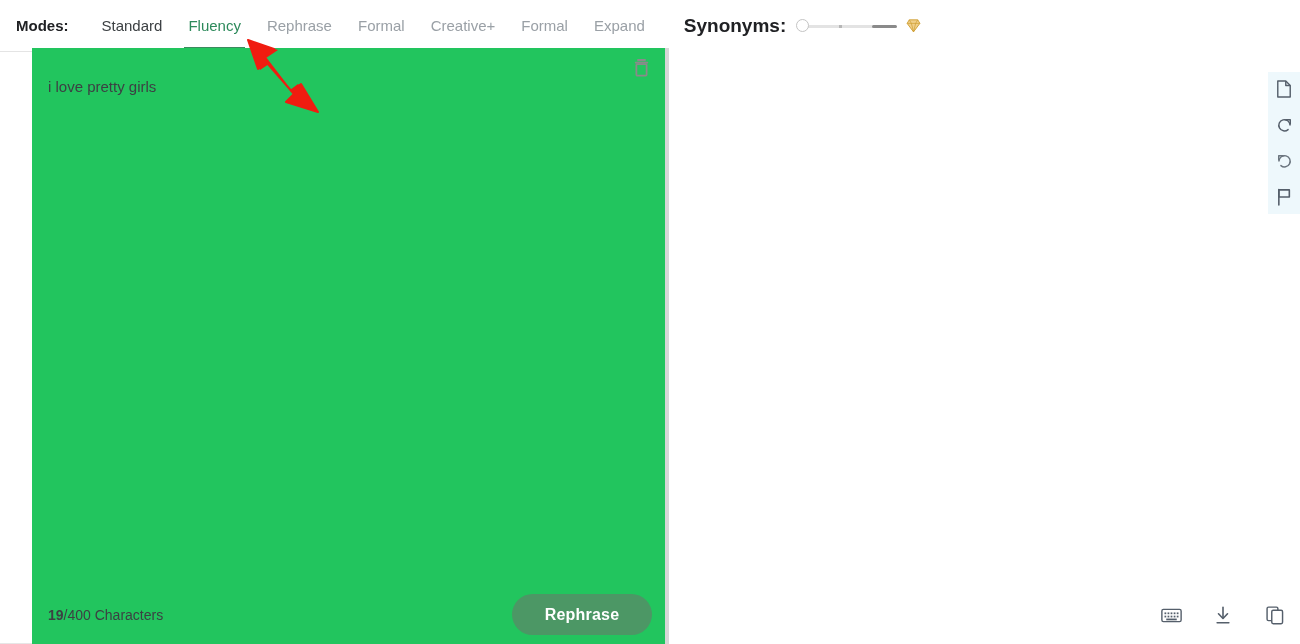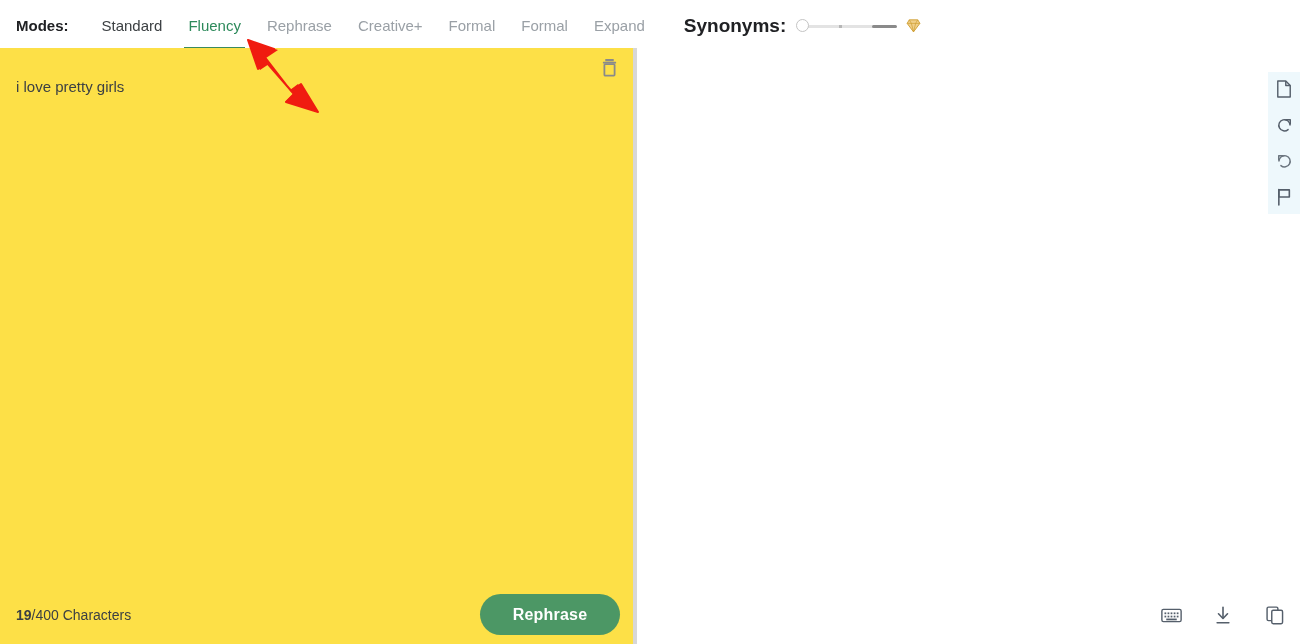--- a/index.html
+++ b/index.html
@@ -131,21 +131,22 @@
     position: absolute;
     left: 0; top: 48px;
     width: 1300px;
     height: 596px;
     display: flex;
   }
   .pane-left {
     position: relative;
     width: 633px;
     height: 596px;
-    background: #fde047;
+    background: #22c55e;
+    margin-left: 32px;
   }
   .splitter {
     width: 4px;
     height: 596px;
     background: #d7d7d7;
     cursor: col-resize;
   }
   .pane-right {
     position: relative;
     flex: 1;
@@ -266,24 +267,24 @@
       <div class="mode-tab enabled">
         <span>Standard</span>
       </div>
       <div class="mode-tab active">
         <span>Fluency</span>
       </div>
       <div class="mode-tab">
         <span>Rephrase</span>
       </div>
       <div class="mode-tab">
+        <span>Formal</span>
+      </div>
+      <div class="mode-tab">
         <span>Creative+</span>
-      </div>
-      <div class="mode-tab">
-        <span>Formal</span>
       </div>
       <div class="mode-tab">
         <span>Formal</span>
       </div>
       <div class="mode-tab">
         <span>Expand</span>
       </div>
     </div>
 
     <div class="synonyms-group">

